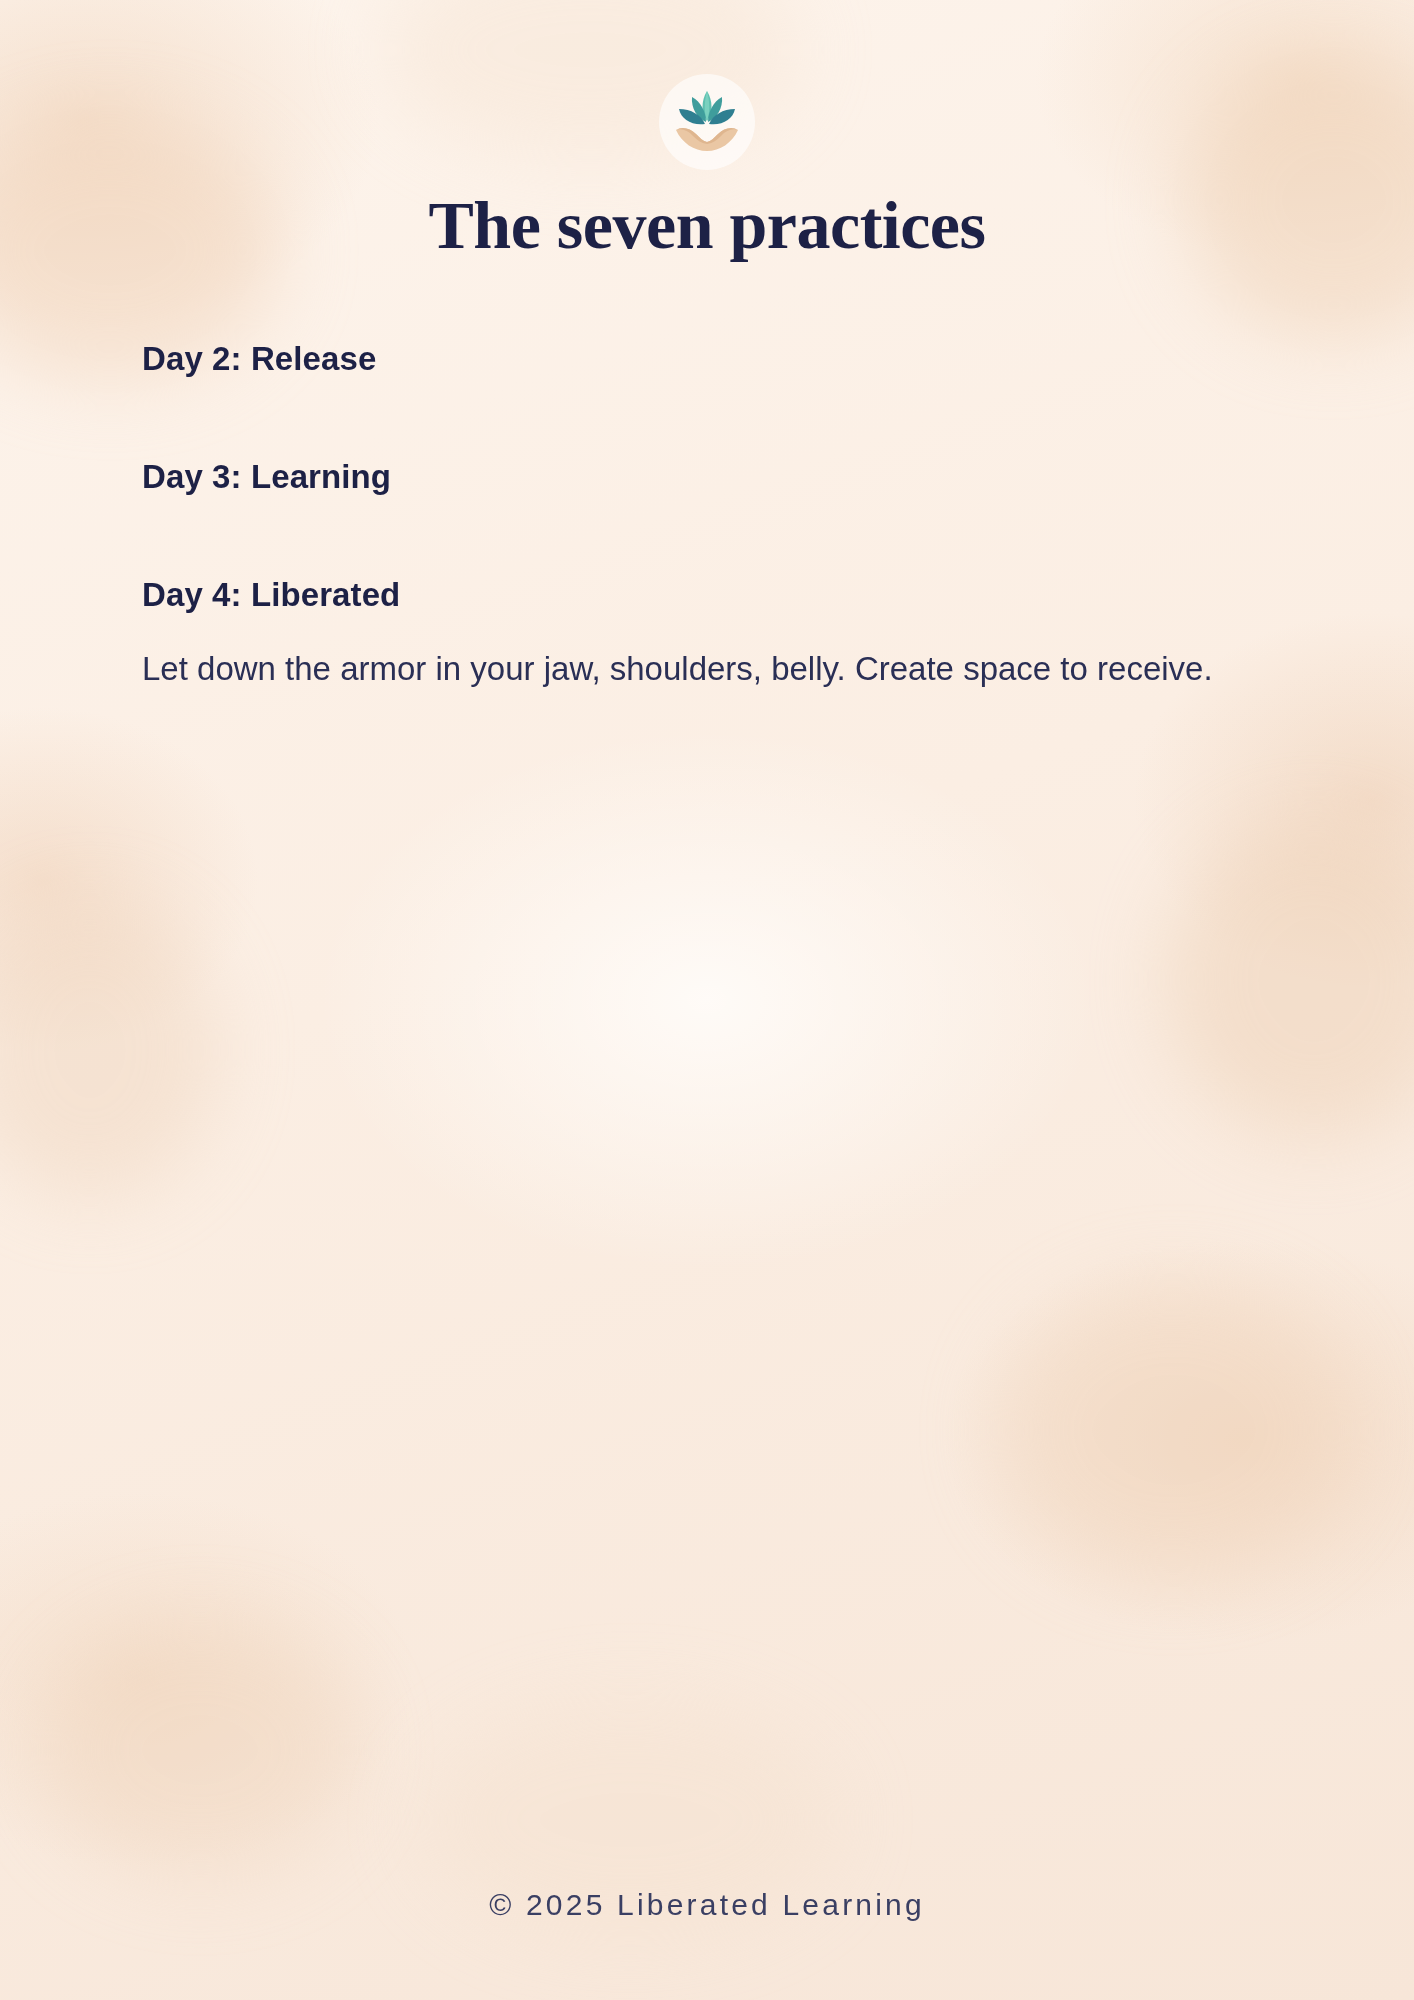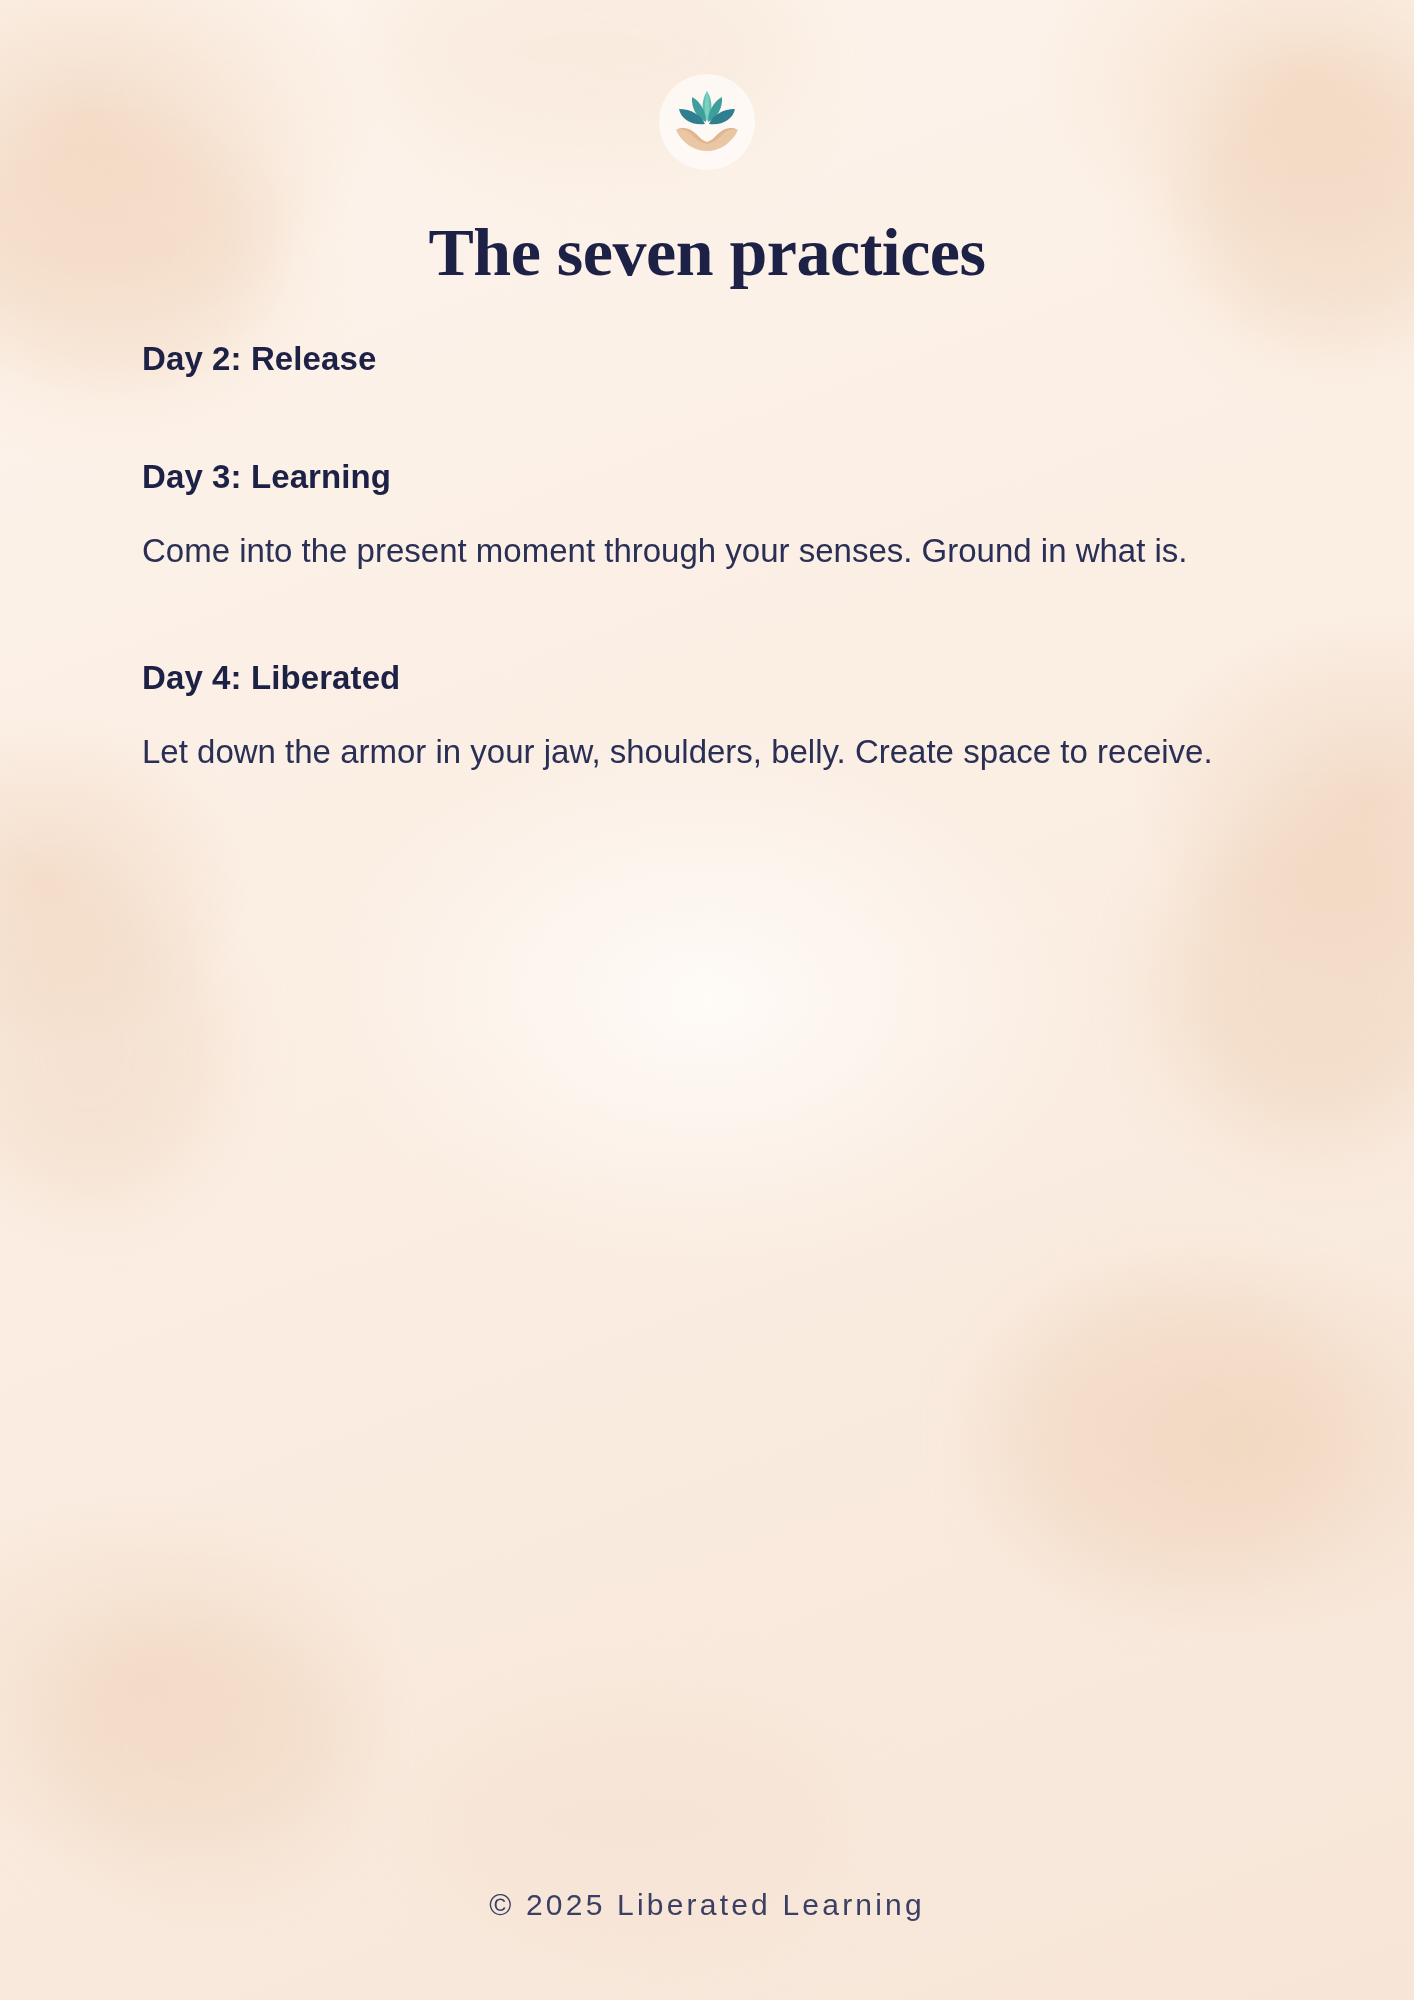--- a/index.html
+++ b/index.html
@@ -75,21 +75,20 @@
     position: absolute;
     left: 0;
     right: 0;
     top: 186px;
     text-align: center;
     font-family: "Liberation Serif", serif;
     font-weight: 700;
     font-size: 68px;
     letter-spacing: -0.5px;
     color: #1d2146;
-    margin-top: 27px;
   }
 
   .practices {
     position: absolute;
     left: 142px;
     right: 130px;
     top: 340px;
   }
 
   .practice { margin-bottom: 80px; }
@@ -158,21 +157,20 @@
 
     <div class="practices">
 
 
       <div class="practice">
         <div class="practice-title">Day 2: Release</div>
       </div>
 
       <div class="practice">
         <div class="practice-title">Day 3: Learning</div>
-        <div class="practice-body">Come into the present moment through your senses. Ground in what is.</div>
       </div>
 
       <div class="practice">
         <div class="practice-title">Day 4: Liberated</div>
         <div class="practice-body">Let down the armor in your jaw, shoulders, belly. Create space to receive.</div>
       </div>
 
     </div>
 
     <div class="footer">© 2025 Liberated Learning</div>

